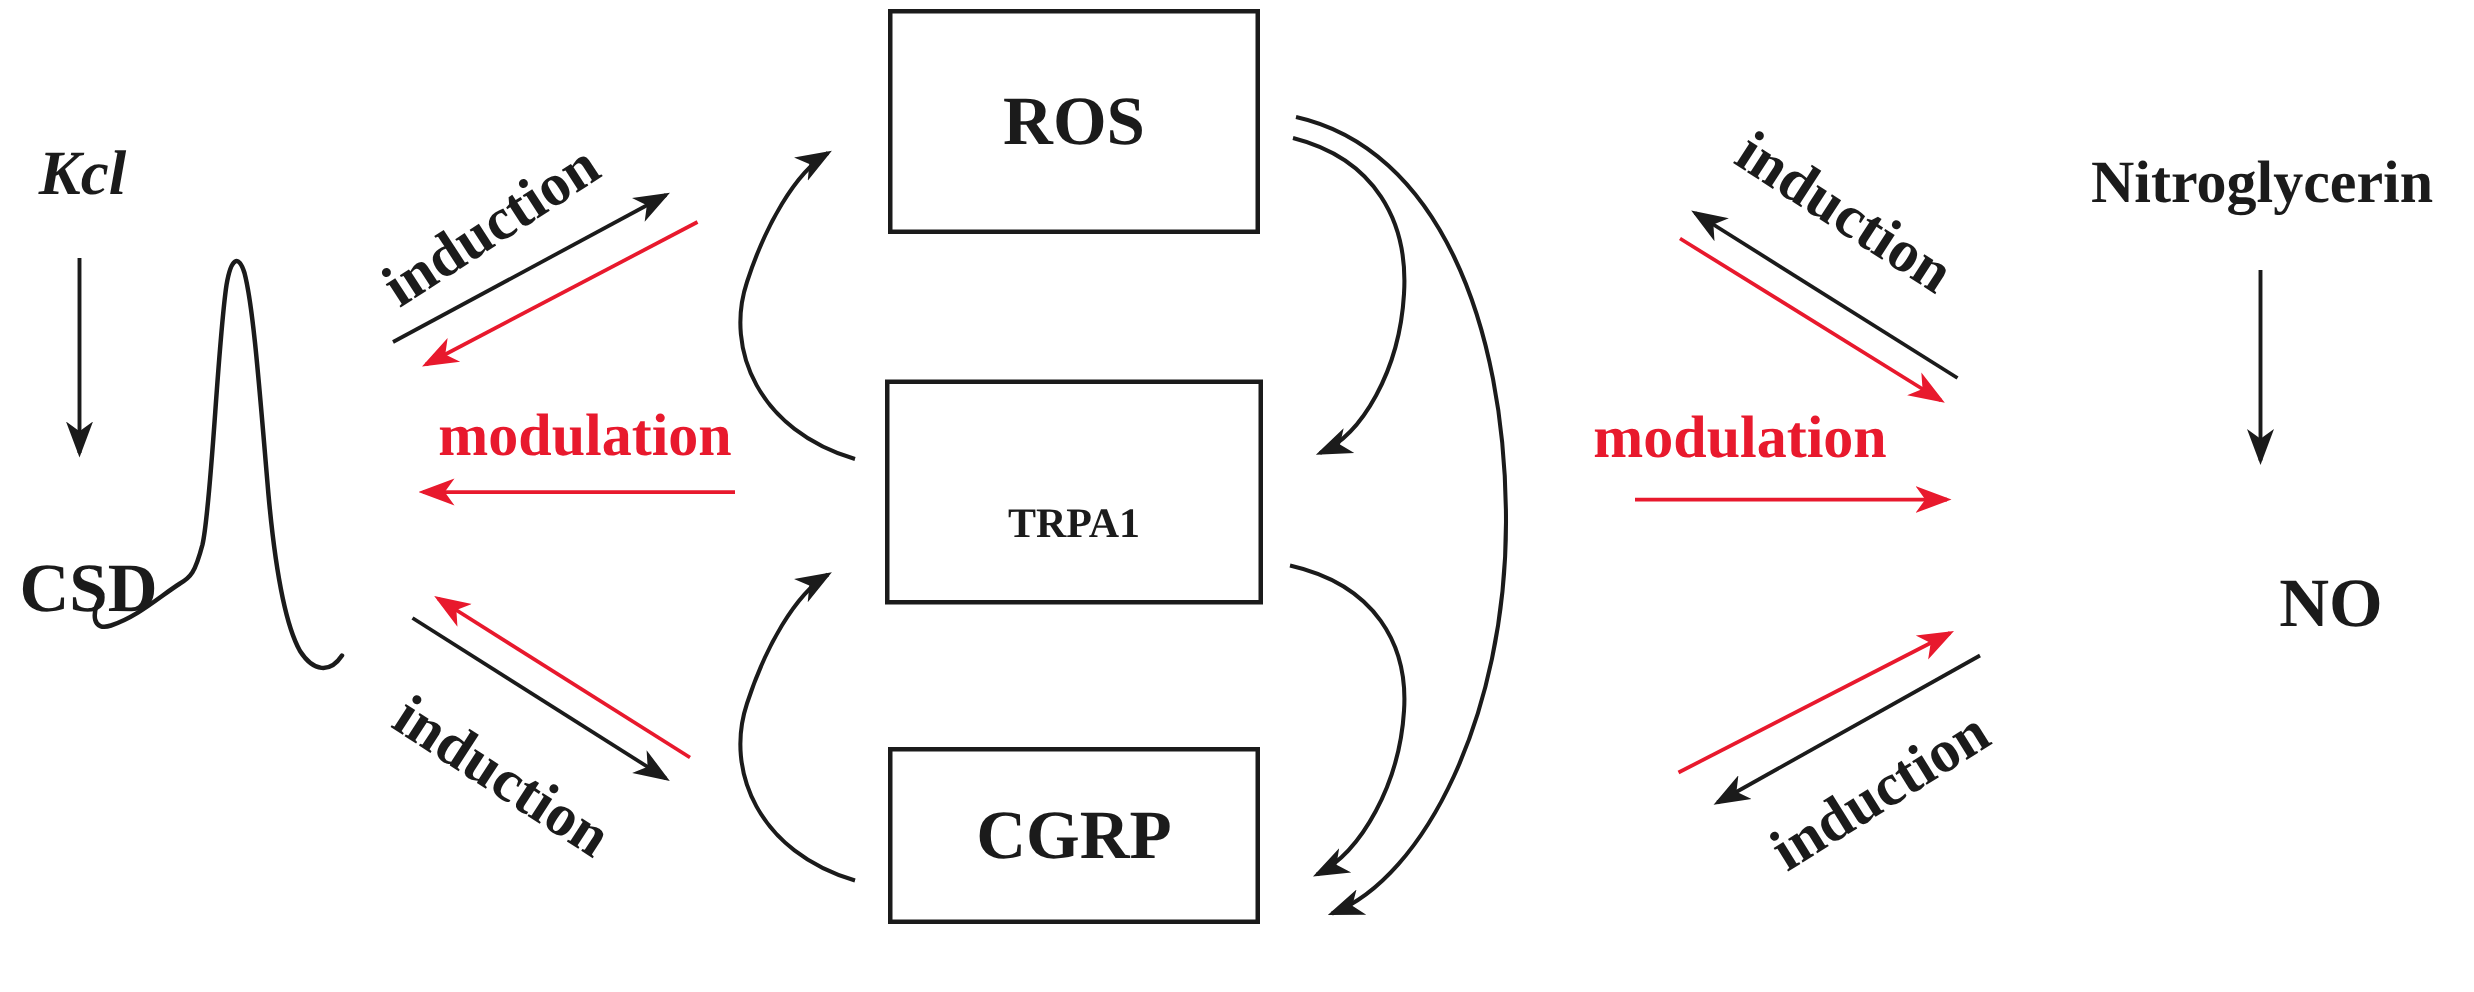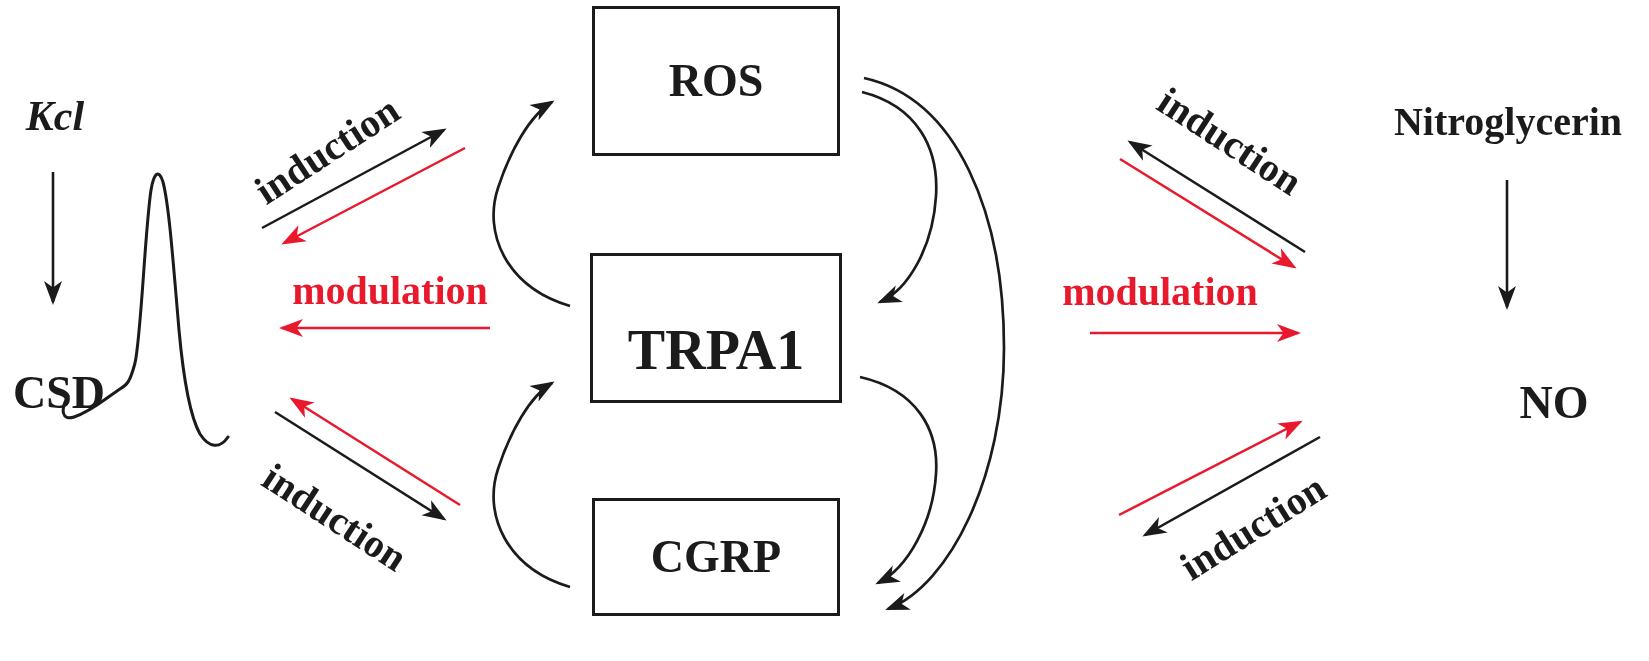--- a/index.html
+++ b/index.html
@@ -31,21 +31,21 @@
     box-sizing: border-box;
   }
   .box-label {
     font-weight: bold;
     color: #1b1b1b;
     font-size: 46px;
     line-height: 1.1;
     text-align: center;
   }
   .box-label.two-line {
-    font-size: 56px;
+    font-size: 28px;
     line-height: 1.48;
     margin-top: 44px;
   }
   .txt {
     position: absolute;
     transform: translate(-50%, -50%);
     font-weight: bold;
     color: #1b1b1b;
     white-space: nowrap;
   }

